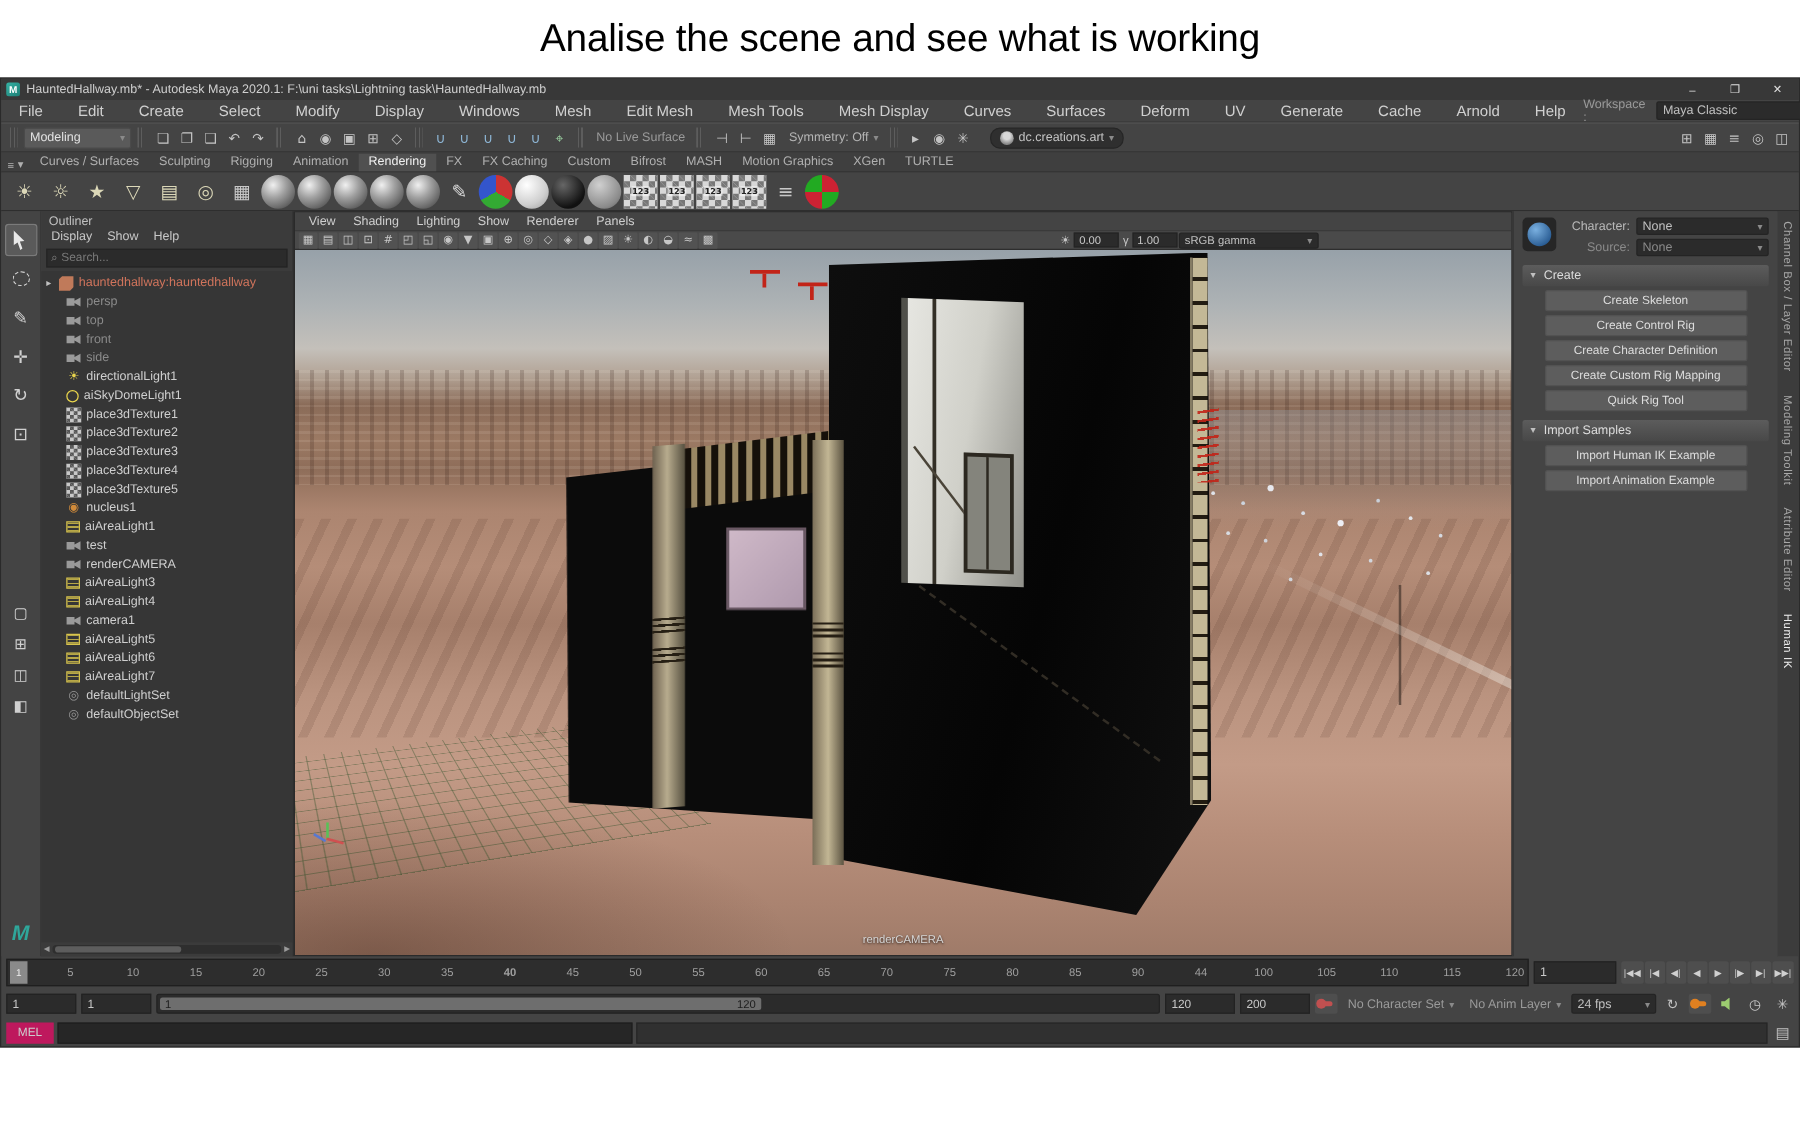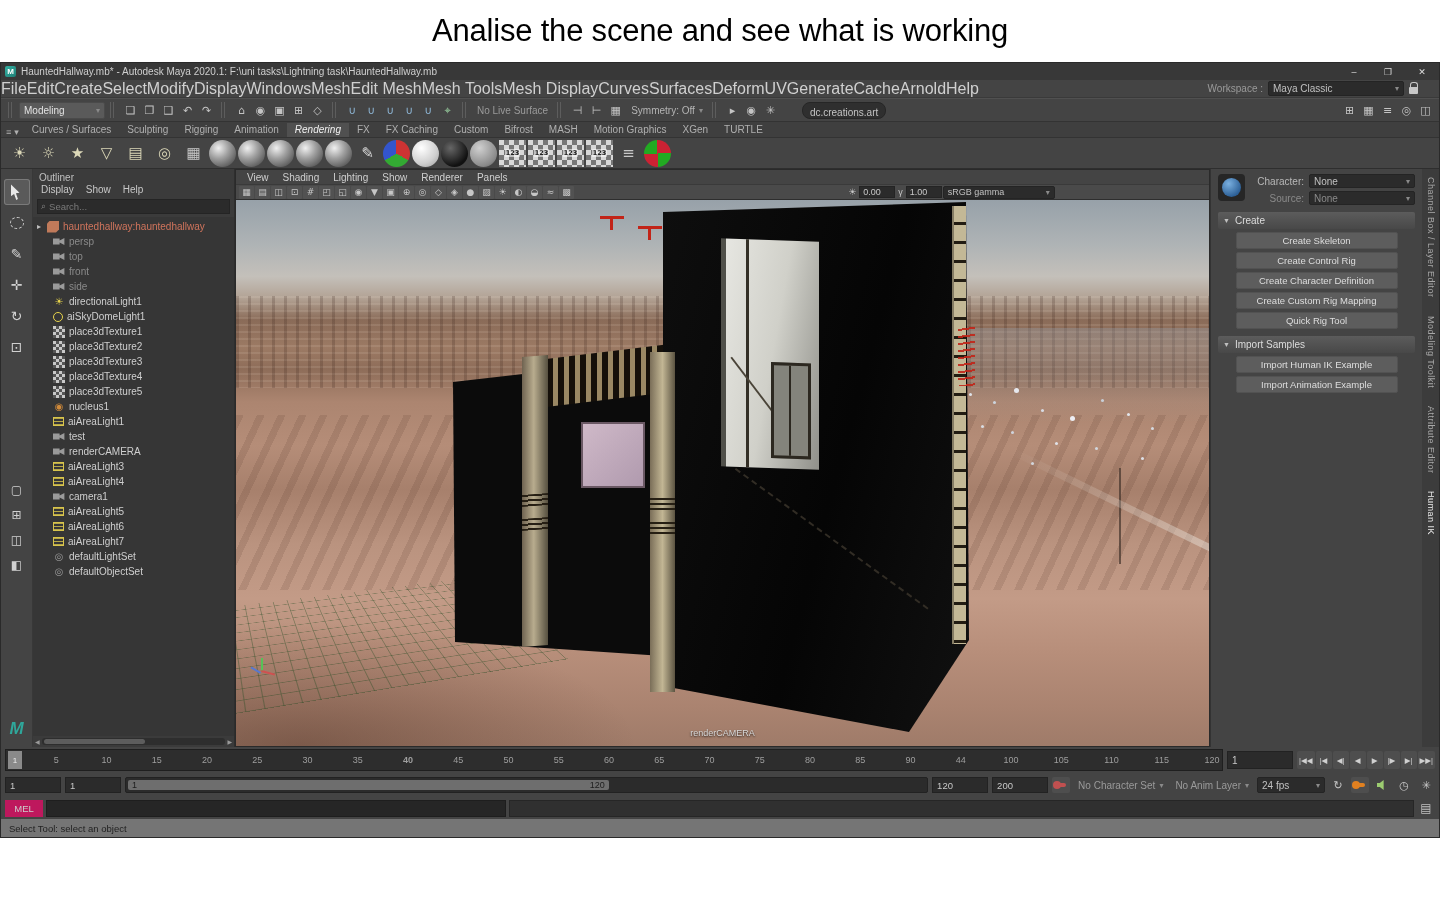--- a/index.html
+++ b/index.html
@@ -9,46 +9,46 @@
 .maya{position:absolute;top:62px;left:0;width:1440px;height:776px;background:var(--bg,#444);color:#c8c8c8;font-size:11px;display:flex;flex-direction:column;border:1px solid #2a2a2a;}
 
 .titlebar{height:17px;background:#383838;display:flex;align-items:center;padding-left:4px;flex:none;}
 .maya-badge{width:11px;height:11px;background:linear-gradient(135deg,#35b3a5,#1d7d74);border-radius:2px;color:#fff;font-size:8px;font-weight:bold;display:flex;align-items:center;justify-content:center;margin-right:5px;}
 .win-title{font-size:10px;color:#cfcfcf;white-space:nowrap;}
 .win-controls{margin-left:auto;display:flex;}
 .win-btn{width:34px;height:17px;display:flex;align-items:center;justify-content:center;font-size:9px;color:#ddd;}
 
 .menubar{height:18px;background:var(--bg,#444);display:flex;align-items:center;border-bottom:1px solid #3a3a3a;flex:none;}
 .menu-items{display:flex;align-items:center;}
-.menu-item{padding:0 0;font-size:16px;color:#d0d0d0;white-space:nowrap;}
+.menu-item{padding:0 14px;font-size:12px;color:#d0d0d0;white-space:nowrap;}
 .workspace{margin-left:auto;display:flex;align-items:center;gap:5px;padding-right:21px;}
 .ws-label{color:#9a9a9a;font-size:10px;}
 .dd{background:var(--field,#2b2b2b);border:1px solid #242424;border-radius:2px;display:flex;align-items:center;justify-content:space-between;gap:4px;padding:0 4px;height:15px;font-size:10px;color:#c0c0c0;white-space:nowrap;}
 .arr{color:#8a8a8a;font-size:8px;}
 .ws-dd{width:136px;}
 .lock{position:relative;width:9px;height:7px;background:#c8c8c8;border-radius:1px;margin-top:4px;}
 .lock::before{content:"";position:absolute;left:1px;top:-5px;width:6px;height:5px;border:1.5px solid #c8c8c8;border-bottom:none;border-radius:3px 3px 0 0;}
 
 .statusline{height:24px;background:var(--bg,#444);border-top:1px solid #505050;border-bottom:1px solid #333;display:flex;align-items:center;padding:0 4px;gap:2px;flex:none;}
 .sl-div{width:6px;height:16px;background:repeating-linear-gradient(90deg,#5d5d5d 0 1px,rgba(0,0,0,0) 1px 3px);margin:0 3px;flex:none;}
 .mode-dd{width:86px;height:17px;background:#5a5a5a;border-color:#4a4a4a;color:#e2e2e2;}
 .sl-group{display:flex;align-items:center;}
 .statusline .icn{width:19px;height:19px;display:flex;align-items:center;justify-content:center;font-size:11px;color:#c4c4c4;}
 .sl-text{color:#9a9a9a;font-size:10px;padding:0 4px;white-space:nowrap;}
 .sym-dd{background:none;border:none;color:#b4b4b4;}
-.account{height:17px;background:#2f2f2f;border:1px solid #262626;border-radius:8px;padding:0 7px;display:flex;align-items:center;gap:4px;font-size:10px;color:#c4c4c4;margin-left:20px;flex-direction:column;}
+.account{height:17px;background:#2f2f2f;border:1px solid #262626;border-radius:8px;padding:0 7px;display:flex;align-items:center;gap:4px;font-size:10px;color:#c4c4c4;margin-left:10px;}
 .avatar{width:11px;height:11px;border-radius:50%;background:radial-gradient(circle at 50% 35%,#d8d8d8 30%,#8a8a8a 70%);}
 .sl-flex{flex:1;}
 
 .shelf-tabs-row{height:16px;background:#3f3f3f;border-bottom:1px solid #333;display:flex;align-items:flex-end;flex:none;}
 .shelf-mini{display:flex;align-items:center;gap:3px;padding:0 5px;}
 .mini-icn{font-size:9px;color:#b0b0b0;}
 .shelf-tabs{display:flex;align-items:flex-end;}
 .stab{padding:1px 8px 2px;font-size:10px;color:#b0b0b0;white-space:nowrap;}
-.stab.active{color:#f0f0f0;background:#505050;font-style:italic;}
+.stab.active{color:#f0f0f0;background:#505050;}
 .shelf-icons{height:31px;background:var(--bg,#444);border-bottom:1px solid #2e2e2e;display:flex;align-items:center;gap:2px;padding:0 5px;flex:none;}
 .shelf-icons .icn{width:27px;height:27px;display:flex;align-items:center;justify-content:center;font-size:15px;color:#cfcfcf;flex:none;}
 .ball{width:20px;height:20px;border-radius:50%;background:radial-gradient(circle at 35% 30%,#f0f0f0,#a0a0a0 40%,#404040 95%);}
 .ball-rgb{width:20px;height:20px;border-radius:50%;background:conic-gradient(#cc3333 0 120deg,#33aa33 0 240deg,#3355cc 0);}
 .ball-white{width:20px;height:20px;border-radius:50%;background:radial-gradient(circle at 35% 30%,#fff,#cfcfcf 60%,#9a9a9a);}
 .ball-black{width:20px;height:20px;border-radius:50%;background:radial-gradient(circle at 35% 30%,#666,#111 70%);}
 .ball-gray{width:20px;height:20px;border-radius:50%;background:radial-gradient(circle at 35% 30%,#d0d0d0,#8a8a8a 70%,#555);}
 .checker{width:22px;height:22px;background-color:#d8d8d8;background-image:linear-gradient(45deg,#777 25%,rgba(0,0,0,0) 25%,rgba(0,0,0,0) 75%,#777 75%),linear-gradient(45deg,#777 25%,rgba(0,0,0,0) 25%,rgba(0,0,0,0) 75%,#777 75%);background-size:10px 10px;background-position:0 0,5px 5px;display:flex;align-items:center;justify-content:center;}
 .ct{font-size:6.5px;font-weight:bold;color:#222;background:rgba(255,255,255,.55);padding:0 1px;border-radius:1px;}
 .target{width:20px;height:20px;border-radius:50%;background:conic-gradient(#c23 0 90deg,#2a2 90deg 180deg,#c23 180deg 270deg,#2a2 270deg);}
@@ -719,17 +719,14 @@
     <span class="r-icn">✳</span>
   </div>
 
   <div class="cmdline">
     <div class="cmd-label">MEL</div>
     <div class="cmd-input"></div>
     <div class="cmd-result"></div>
     <span class="cmd-icn">▤</span>
   </div>
 
-  <div class="helpline">
-    <span>Select Tool: select an object</span>
-  </div>
 
 </div>
 
 </body></html>

